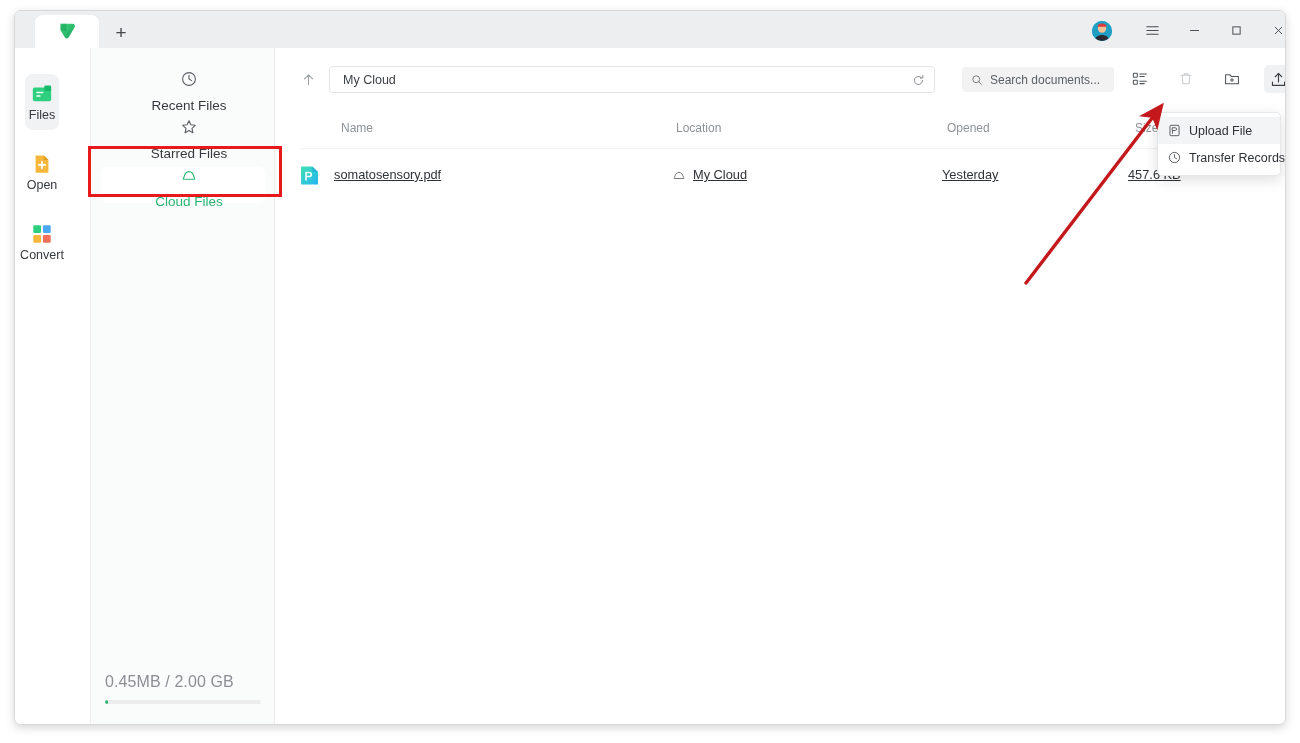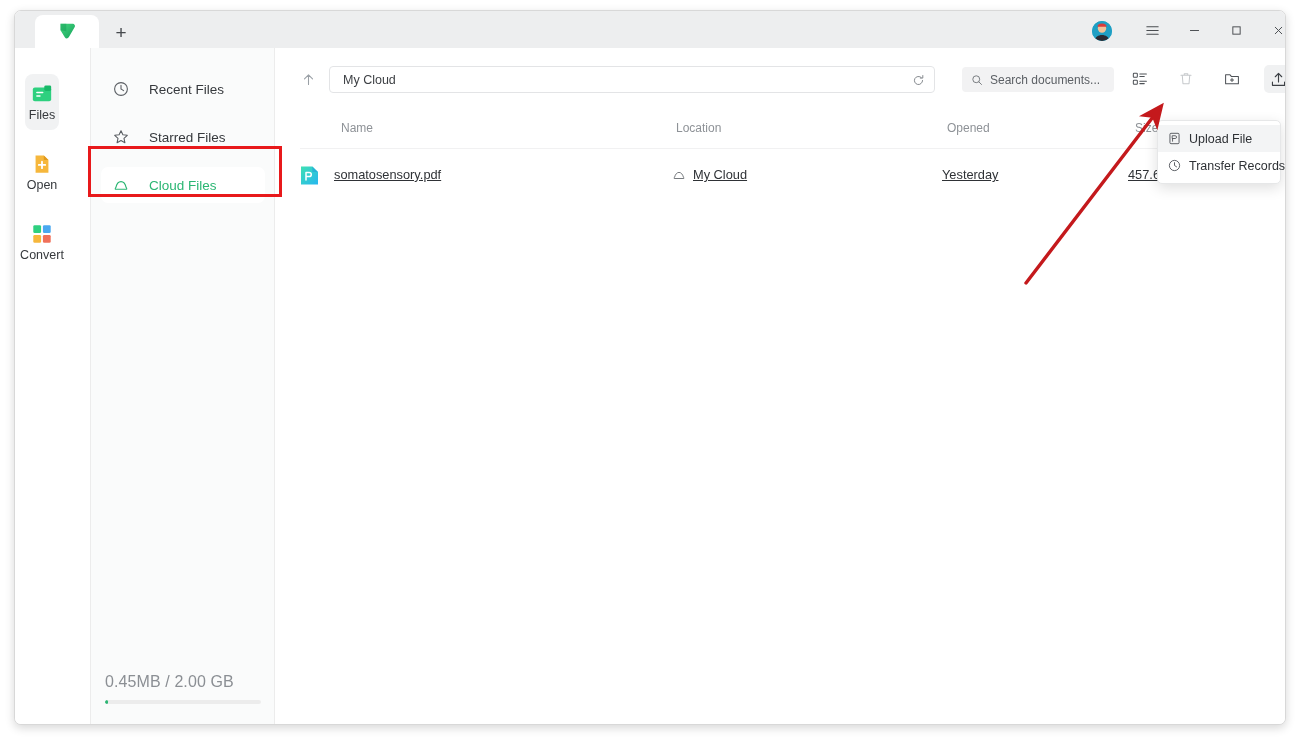--- a/index.html
+++ b/index.html
@@ -90,24 +90,25 @@
   .nav {
     position: absolute; left: 76px; top: 37px;
     width: 184px; height: 678px;
     background: #fafbfb;
     border-right: 1px solid #ececec;
   }
   .nav-item {
     position: absolute; left: 10px;
     width: 164px; height: 36px;
     border-radius: 7px;
-    display: flex; align-items: center; gap: 20px;
+    display: flex; align-items: center; gap: 11px;
     padding-left: 12px;
     font-size: 13.5px; color: #36393d;
     cursor: pointer;
+    flex-direction: column;
   }
   .nav-item.sel { background: #ffffff; color: #2bb673; }
   .ni-recent  { top: 23px; }
   .ni-starred { top: 71px; }
   .ni-cloud   { top: 119px; }
   .nav-ico { width: 16px; height: 16px; display: block; flex: none; }
 
   .storage {
     position: absolute; left: 14px; bottom: 22px; width: 156px;
   }
@@ -164,21 +165,21 @@
     display: flex; align-items: center; justify-content: center;
     cursor: pointer; color: #4e5257;
   }
   .tb-view   { left: 851px; }
   .tb-trash  { left: 897px; color: #c6c9cc; }
   .tb-folder { left: 943px; }
   .tb-upload { left: 989px; background: #f0f1f2; }
 
   
   .dropdown {
-    position: absolute; left: 882px; top: 72px;
+    position: absolute; left: 882px; top: 64px;
     width: 124px;
     background: #ffffff;
     border: 1px solid #e6e7e8;
     border-radius: 5px;
     box-shadow: 0 4px 14px rgba(0,0,0,0.13);
     padding: 4px 0;
     z-index: 40;
   }
   .dd-item {
     height: 27px; display: flex; align-items: center; gap: 8px;

